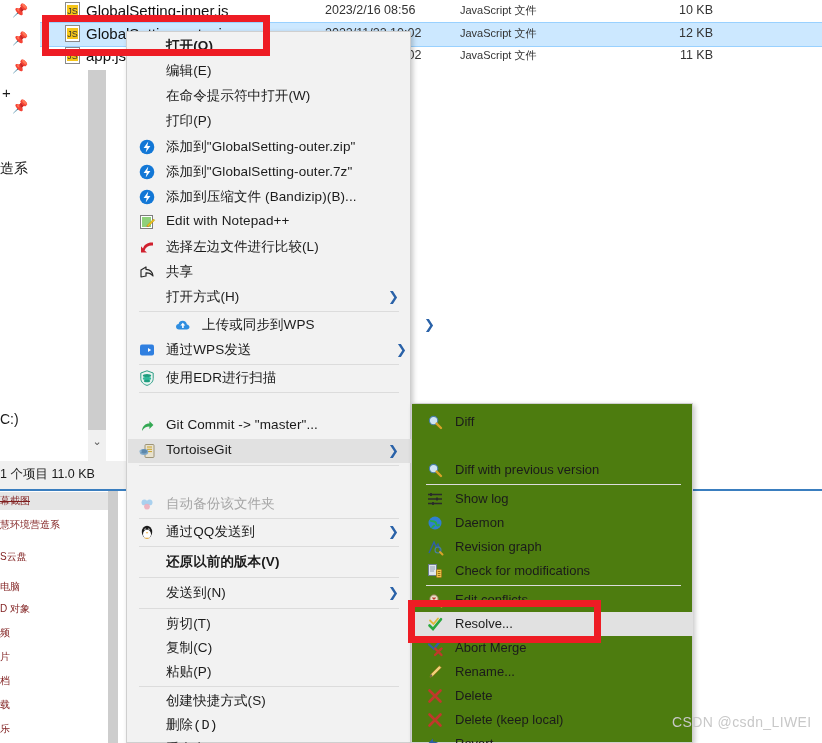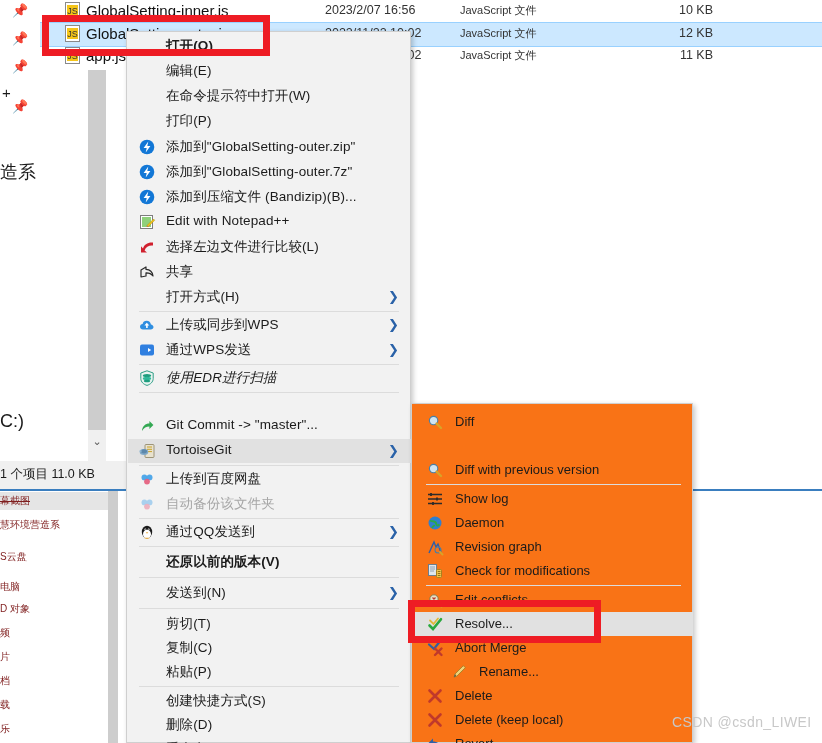--- a/index.html
+++ b/index.html
@@ -15,21 +15,21 @@
   .abs{position:absolute;}
 
   
   #bg-window{left:0;top:0;width:822px;height:743px;background:#ffffff;}
   #bg-sidebar-left{left:0;top:0;width:40px;height:490px;background:#ffffff;}
   .pin-ico{position:absolute;left:12px;width:14px;height:14px;color:#8d8d8d;font-size:13px;line-height:14px;}
   #bg-scroll-col{left:88px;top:0;width:18px;height:490px;background:#f0f0f0;}
   #bg-scroll-thumb{left:88px;top:0;width:18px;height:430px;background:#cdcdcd;}
   #bg-scroll-down{left:88px;top:430px;width:18px;height:22px;background:#f0f0f0;color:#5a5a5a;
       font-size:11px;text-align:center;line-height:22px;}
-  .side-txt{position:absolute;left:0;color:#1a1a1a;font-size:18px;white-space:nowrap;}
+  .side-txt{position:absolute;left:0;color:#1a1a1a;font-size:14px;white-space:nowrap;}
 
   
   #filelist{left:40px;top:0;width:782px;height:70px;background:#ffffff;}
   .frow{position:absolute;left:0;width:782px;height:23px;}
   .frow.sel{background:#cce8ff;border-top:1px solid #99d1ff;border-bottom:1px solid #99d1ff;}
   .fico{position:absolute;left:24px;top:2px;width:17px;height:17px;}
   .fname{position:absolute;left:46px;top:2px;color:#121212;font-size:15px;white-space:nowrap;}
   .fdate{position:absolute;left:285px;top:3px;color:#333;font-size:12.5px;white-space:nowrap;}
   .ftype{position:absolute;left:420px;top:3px;color:#333;font-size:11px;white-space:nowrap;}
   .fsize{position:absolute;left:613px;top:3px;width:60px;text-align:right;color:#333;font-size:12.5px;white-space:nowrap;}
@@ -57,21 +57,21 @@
   .mi .ic{position:absolute;left:11px;top:4px;width:16px;height:16px;}
   .mi .lb{position:absolute;left:38px;top:3px;font-size:13.5px;color:#1b1b1b;white-space:nowrap;letter-spacing:.1px;}
   .mi .lb.bold{font-weight:bold;}
   .mi .lb.dis{color:#a6a6a6;}
   .mi .arr{position:absolute;right:12px;top:4px;font-size:13px;color:#2a62a8;line-height:16px;}
   .msep{position:absolute;left:12px;width:260px;height:1px;background:#dcdcdc;}
 
   
   #sub-menu{
     left:411px;top:403px;width:282px;height:340px;
-    background:#f97316;border:1px solid #cfcfcf;box-shadow:2px 2px 5px rgba(0,0,0,.22);
+    background:#4d7c0f;border:1px solid #cfcfcf;box-shadow:2px 2px 5px rgba(0,0,0,.22);
     box-sizing:border-box;
   }
   .si{position:absolute;left:1px;width:280px;height:24px;}
   .si.hl{background:#e1e1e1;text-align:right;}
   .si .ic{position:absolute;left:14px;top:4px;width:16px;height:16px;}
   .si .lb{position:absolute;left:42px;top:4px;font-size:13px;color:#1b1b1b;white-space:nowrap;}
   .ssep{position:absolute;left:14px;width:255px;height:1px;background:#dcdcdc;}
 
   
   .redbox{position:absolute;border:7px solid #ee1c24;box-sizing:border-box;}
@@ -102,21 +102,21 @@
 
   <div class="frow" style="top:0px;">
     <span class="fico">
       <svg width="17" height="17" viewBox="0 0 17 17">
         <rect x="1.5" y="0.5" width="14" height="16" fill="#ffffff" stroke="#8a8a8a"></rect>
         <rect x="3" y="3" width="11" height="11" fill="#f5c518"></rect>
         <text x="8.5" y="12" font-size="9" text-anchor="middle" fill="#333" font-family="Liberation Sans">JS</text>
       </svg>
     </span>
     <span class="fname">GlobalSetting-inner.js</span>
-    <span class="fdate">2023/2/07 16:56</span>
+    <span class="fdate">2023/2/16 08:56</span>
     <span class="ftype">JavaScript 文件</span>
     <span class="fsize">10 KB</span>
   </div>
 
   <div class="frow sel" style="top:22px;">
     <span class="fico">
       <svg width="17" height="17" viewBox="0 0 17 17">
         <rect x="1.5" y="0.5" width="14" height="16" fill="#ffffff" stroke="#8a8a8a"></rect>
         <rect x="3" y="3" width="11" height="11" fill="#f5c518"></rect>
         <text x="8.5" y="12" font-size="9" text-anchor="middle" fill="#333" font-family="Liberation Sans">JS</text>
@@ -240,44 +240,44 @@
       </span>
     <span class="lb">共享</span>
     </div>
 
   <div class="mi" style="top:253px;">
     <span class="lb">打开方式(H)</span>
     <span class="arr">❯</span>
     </div>
   <div class="msep" style="top:279px;"></div>
 
-  <div class="mi" style="top:281px;">
+  <div class="mi" style="top:281px;margin-left:36px;">
     <span class="ic">
       <svg width="16" height="16" viewBox="0 0 16 16">
         <path d="M4 12.5c-1.7 0-3-1.2-3-2.8 0-1.5 1.1-2.6 2.6-2.7C4 5 5.6 3.8 7.6 3.8c2.3 0 4.1 1.6 4.3 3.7 1.5.2 2.6 1.3 2.6 2.6 0 1.4-1.2 2.4-2.8 2.4z" fill="#2f8ee0"></path>
         <path d="M7.8 5.8 5.4 8.6h1.7v2.4h1.6V8.6h1.6z" fill="#fff"></path>
       </svg>
       </span>
     <span class="lb">上传或同步到WPS</span>
     <span class="arr">❯</span>
     </div>
 
-  <div class="mi" style="top:306px;">
+  <div class="mi" style="top:306px;padding-left:8px;">
     <span class="ic">
       <svg width="16" height="16" viewBox="0 0 16 16">
         <rect x="1" y="2.5" width="14" height="11" rx="2" fill="#2f7fe0"></rect>
         <path d="M4 8h5V6l3.2 2L9 10V8z" fill="#fff"></path>
       </svg>
       </span>
     <span class="lb">通过WPS发送</span>
     <span class="arr">❯</span>
     </div>
   <div class="msep" style="top:332px;"></div>
 
-  <div class="mi" style="top:334px;font-style:italic;">
+  <div class="mi" style="top:334px;">
     <span class="ic">
       <svg width="16" height="16" viewBox="0 0 16 16">
         <path d="M8 .8 14.2 3v5.4C14.2 12 11.4 14.4 8 15.4 4.6 14.4 1.8 12 1.8 8.4V3z" fill="#e9f4f1" stroke="#2f9e86" stroke-width="1"></path>
         <ellipse cx="8" cy="5.6" rx="4.2" ry="1.6" fill="#1e9e7f"></ellipse>
         <ellipse cx="8" cy="8.4" rx="4.2" ry="1.6" fill="#2fb99a"></ellipse>
         <ellipse cx="8" cy="11" rx="3.2" ry="1.3" fill="#1e9e7f"></ellipse>
       </svg>
       </span>
     <span class="lb">使用EDR进行扫描</span>
     </div>
@@ -302,30 +302,20 @@
         <ellipse cx="5" cy="9" rx="4.3" ry="3" fill="#7fa8c8"></ellipse>
         <ellipse cx="5" cy="8.3" rx="3" ry="2.1" fill="#5d88ab"></ellipse>
         <circle cx="1.6" cy="8.2" r="1.1" fill="#8fb5d2"></circle>
       </svg>
       </span>
     <span class="lb">TortoiseGit</span>
     <span class="arr">❯</span>
     </div>
   <div class="msep" style="top:433px;"></div>
 
-  <div class="mi" style="top:435px;">
-    <span class="ic">
-      <svg width="16" height="16" viewBox="0 0 16 16">
-        <circle cx="5.4" cy="6.4" r="2.9" fill="#3fa0e8" opacity=".9"></circle>
-        <circle cx="10.6" cy="6.4" r="2.9" fill="#3fa0e8" opacity=".9"></circle>
-        <circle cx="8" cy="10.6" r="2.9" fill="#e45b7a" opacity=".9"></circle>
-      </svg>
-      </span>
-    <span class="lb">上传到百度网盘</span>
-    </div>
 
   <div class="mi" style="top:460px;">
     <span class="ic" style="opacity:.45">
       <svg width="16" height="16" viewBox="0 0 16 16">
         <circle cx="5.4" cy="6.4" r="2.9" fill="#3fa0e8" opacity=".9"></circle>
         <circle cx="10.6" cy="6.4" r="2.9" fill="#3fa0e8" opacity=".9"></circle>
         <circle cx="8" cy="10.6" r="2.9" fill="#e45b7a" opacity=".9"></circle>
       </svg>
       </span>
     <span class="lb dis">自动备份该文件夹</span>
@@ -368,21 +358,21 @@
     <span class="lb">复制(C)</span>
     </div>
   <div class="mi" style="top:628px;">
     <span class="lb">粘贴(P)</span>
     </div>
   <div class="msep" style="top:654px;"></div>
 
   <div class="mi" style="top:657px;">
     <span class="lb">创建快捷方式(S)</span>
     </div>
-  <div class="mi" style="top:681px;">
+  <div class="mi" style="top:681px;font-family:Liberation Mono, monospace;">
     <span class="lb">删除(D)</span>
     </div>
   <div class="mi" style="top:705px;">
     <span class="lb">重命名(M)</span>
     </div>
 
 </div>
 
 <div class="abs" id="sub-menu">
 
@@ -477,21 +467,21 @@
   <div class="si" style="top:232px;">
     <span class="ic">
       <svg width="16" height="16" viewBox="0 0 16 16">
         <path d="M2 4.5 7 9 12 2.5" stroke="#2f5fa5" stroke-width="2.2" fill="none" stroke-linecap="round"></path>
         <path d="M8 8.5 14.5 15M14.5 8.5 8 15" stroke="#c0392b" stroke-width="2.4" stroke-linecap="round"></path>
       </svg>
       </span>
     <span class="lb">Abort Merge</span>
     </div>
 
-  <div class="si" style="top:256px;margin-left:24px;">
+  <div class="si" style="top:256px;">
     <span class="ic">
       <svg width="16" height="16" viewBox="0 0 16 16">
         <path d="M3 13.2 4 10 12.3 1.7l2 2L6 12z" fill="#f0d17a" stroke="#9a7f22" stroke-width=".8"></path>
         <path d="M3 13.2 4 10l1.2 2z" fill="#555"></path>
       </svg>
       </span>
     <span class="lb">Rename...</span>
     </div>
 
   <div class="si" style="top:280px;">

